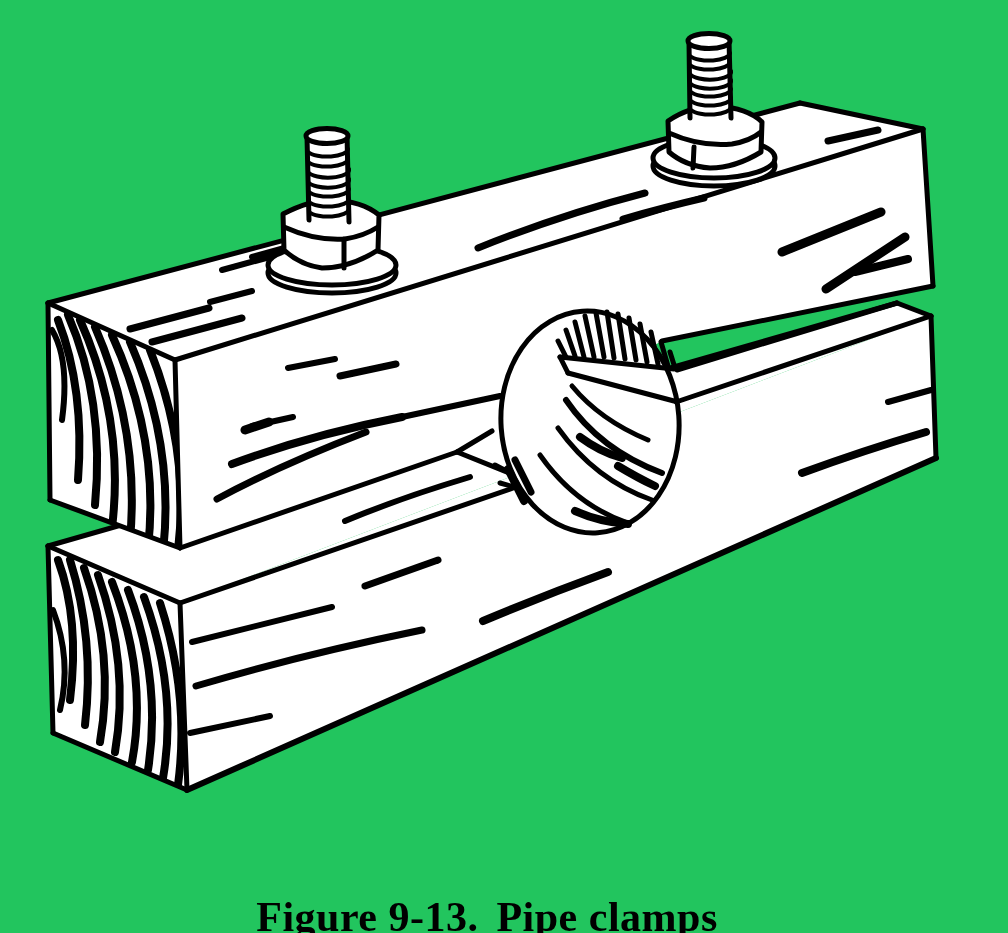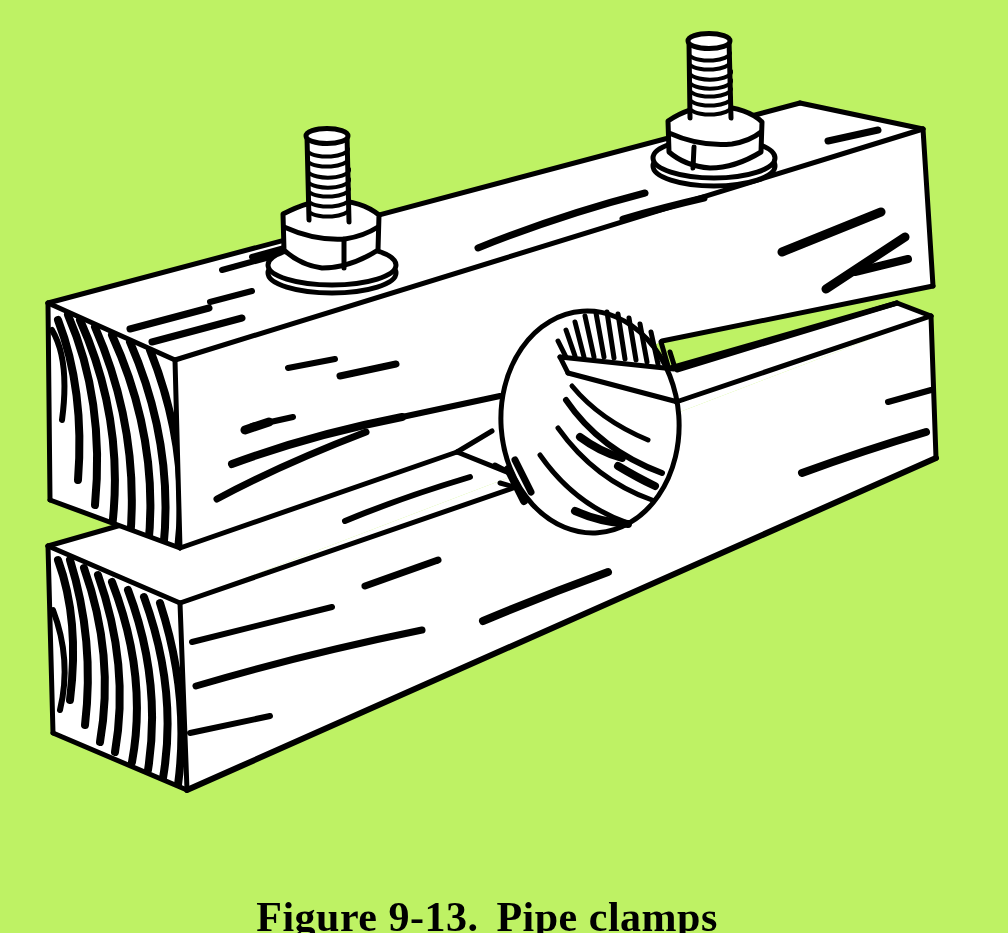--- a/index.html
+++ b/index.html
@@ -1,17 +1,17 @@
 <!DOCTYPE html>
 <html><head>
 <meta charset="utf-8">
 <style>
   html,body{margin:0;padding:0;background:#ffffff;}
   .page{
-    position:relative;width:1008px;height:933px;background:#bef264;
+    position:relative;width:1008px;height:933px;background:#22c55e;
     font-family:"Liberation Serif", serif;overflow:hidden;
   }
   .figure-svg{position:absolute;left:0;top:0;}
   .caption{
     position:absolute;left:0;top:845px;width:930px;text-align:center;
     font-weight:700;font-size:42px;color:#000;letter-spacing:0.5px;
     white-space:pre;
   }
   .caption .label{margin-right:18px;}
   svg path, svg line, svg ellipse, svg polyline{vector-effect:none;}

